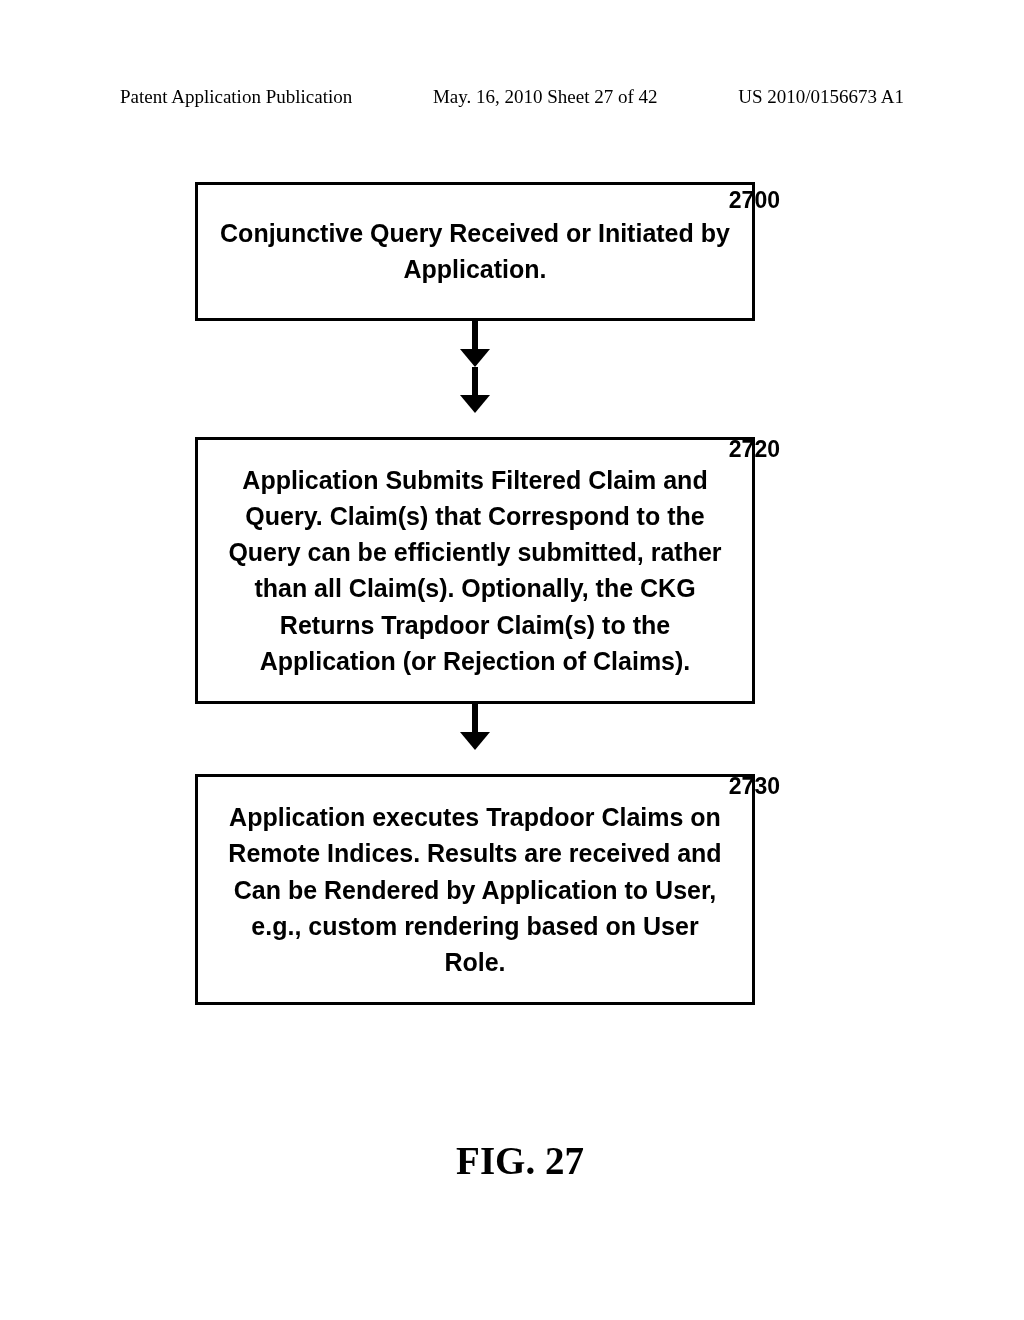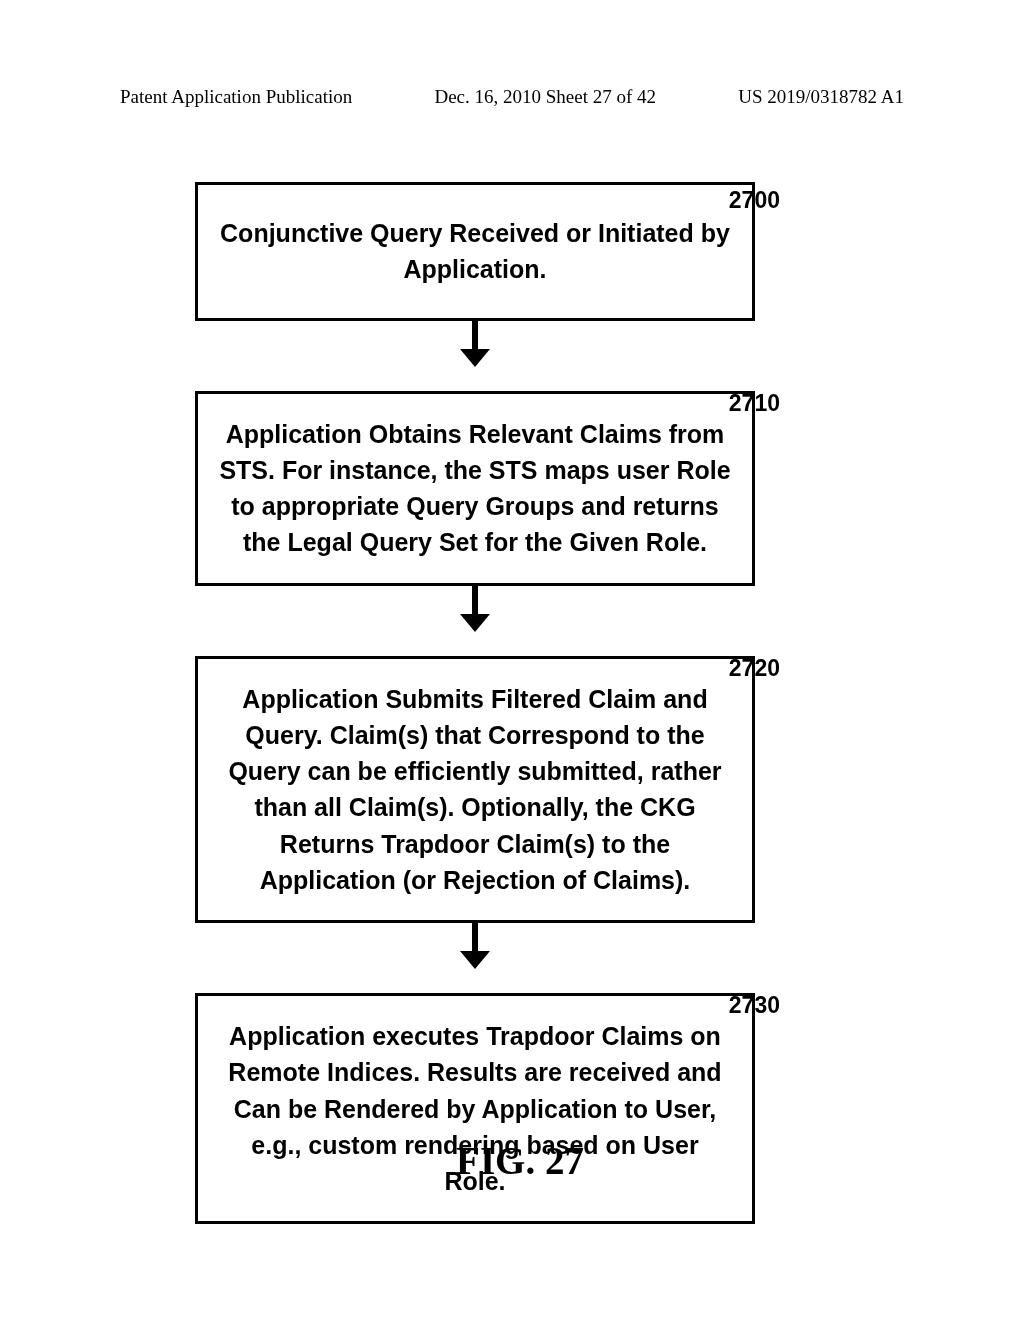--- a/index.html
+++ b/index.html
@@ -92,40 +92,36 @@
     .first-group { margin-top: 9px; }
     .first-box { margin-top: 32px; }
     .first-num { top: 5px; }
     .box0 { padding-top: 30px; padding-bottom: 30px; }
   </style>
 </head>
 <body>
 
 <div class="header">
   <span class="left">Patent Application Publication</span>
-  <span class="center">Dec. 16, 2010  Sheet 27 of 42</span>
-  <span class="right">US 2019/0318782 A1</span>
+  <span class="center">May. 16, 2010  Sheet 27 of 42</span>
+  <span class="right">US 2010/0156673 A1</span>
 </div>
 
 <div class="diagram">
 
   <div class="step-group first-group">
     <div class="step-num first-num">2700</div>
     <div class="box box0 first-box">Conjunctive Query Received or Initiated by Application.</div>
   </div>
 
   <div class="arrow">
       <div class="shaft"></div>
       <div class="head"></div>
     </div>
 
-  <div class="step-group">
-    <div class="step-num">2710</div>
-    <div class="box">Application Obtains Relevant Claims from STS. For instance, the STS maps user Role to appropriate Query Groups and returns the Legal Query Set for the Given Role.</div>
-  </div>
 
   <div class="arrow">
       <div class="shaft"></div>
       <div class="head"></div>
     </div>
 
   <div class="step-group">
     <div class="step-num">2720</div>
     <div class="box">Application Submits Filtered Claim and Query. Claim(s) that Correspond to the Query can be efficiently submitted, rather than all Claim(s). Optionally, the CKG Returns Trapdoor Claim(s) to the Application (or Rejection of Claims).</div>
   </div>

